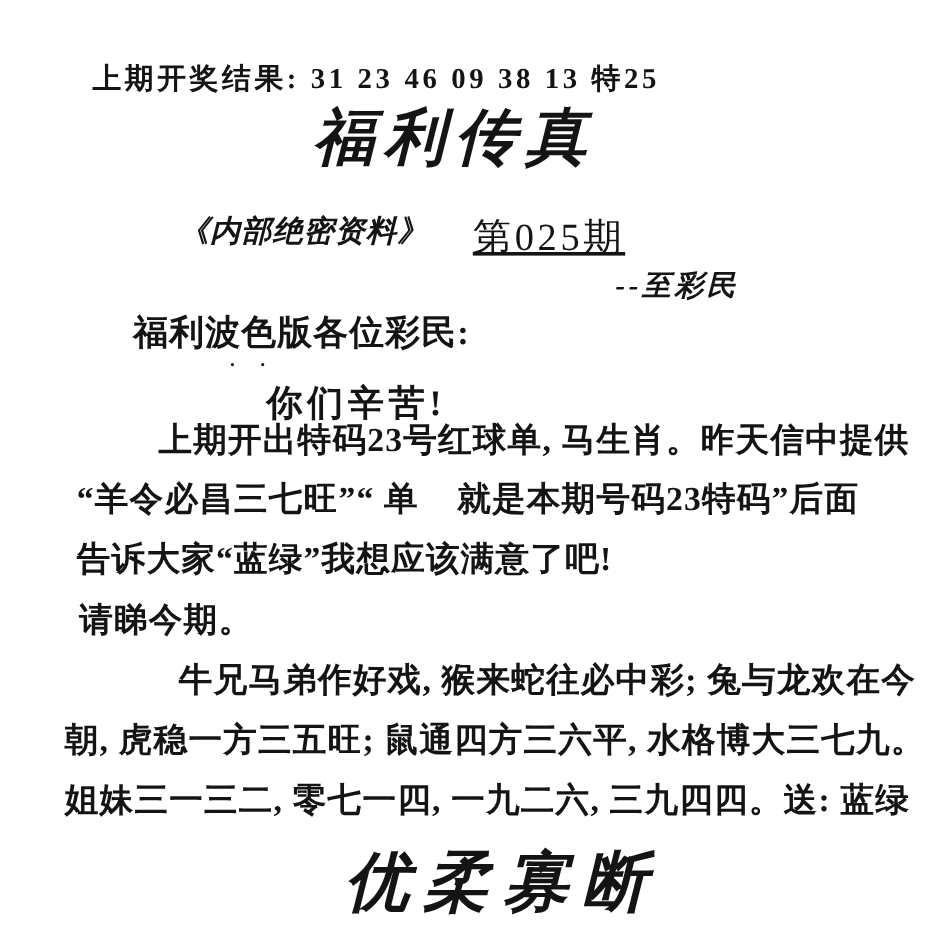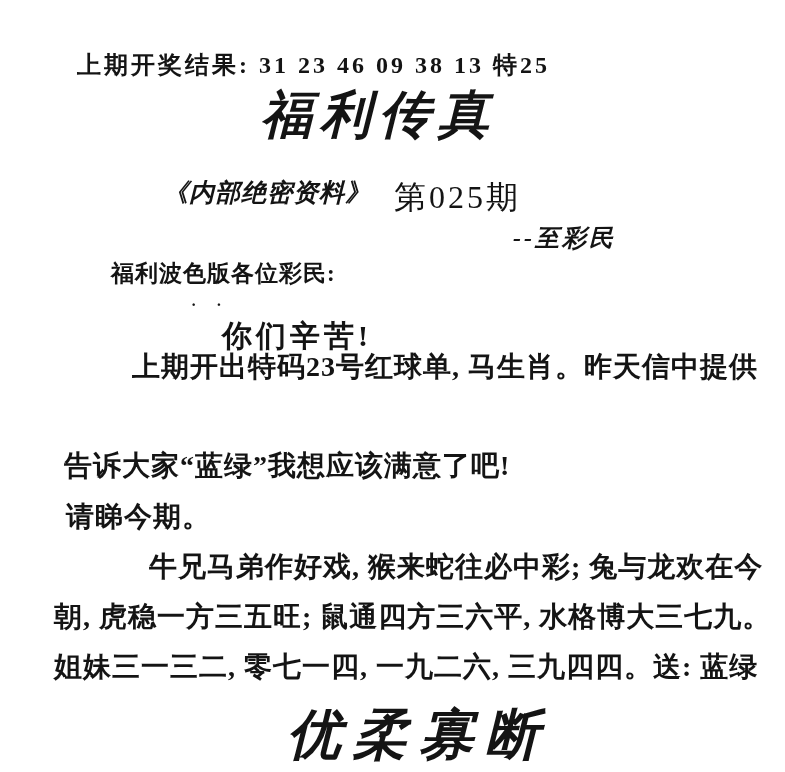--- a/index.html
+++ b/index.html
@@ -22,42 +22,43 @@
     font-weight: 600;
   }
   .doc-title {
     left: 222px; top: 42px;
     font-size: 51px;
     font-weight: bold;
     font-style: italic;
     letter-spacing: 8px;
   }
   .secret-label {
-    left: 124px; top: 137px;
+    left: 110px; top: 137px;
     font-size: 25px;
     font-weight: bold;
     font-style: italic;
     letter-spacing: 1px;
   }
   .issue-number {
     left: 355px; top: 137px;
     font-size: 32px;
     letter-spacing: 3px;
+    text-decoration: underline;
   }
   .dedication {
     left: 474px; top: 183px;
     font-size: 24px;
     font-weight: bold;
     font-style: italic;
     letter-spacing: 3px;
     text-align: center;
   }
   .addressee {
     left: 72px; top: 219px;
-    font-size: 23px;
+    font-size: 29px;
     font-weight: 600;
     letter-spacing: 1px;
   }
   .greeting-dots {
     left: 152px; top: 257px;
     font-size: 16px;
     letter-spacing: 8px;
     font-weight: bold;
   }
   .greeting {
@@ -103,20 +104,21 @@
   <div class="abs dedication">--至彩民</div>
 
   <div class="abs addressee">福利波色版各位彩民:</div>
 
   <div class="abs greeting-dots">· ·</div>
 
   <div class="abs greeting">你们辛苦!</div>
 
   <div class="abs body-line bl-0">上期开出特码23号红球单, 马生肖。昨天信中提供</div>
 
+  <div class="abs body-line bl-1">“羊令必昌三七旺”“ 单    就是本期号码23特码”后面</div>
 
   <div class="abs body-line bl-2">告诉大家“蓝绿”我想应该满意了吧!</div>
 
   <div class="abs body-line bl-3">请睇今期。</div>
 
   <div class="abs body-line bl-4">牛兄马弟作好戏, 猴来蛇往必中彩; 兔与龙欢在今</div>
 
   <div class="abs body-line bl-6">姐妹三一三二, 零七一四, 一九二六, 三九四四。送: 蓝绿</div>
 
   <div class="abs body-line bl-5">朝, 虎稳一方三五旺; 鼠通四方三六平, 水格博大三七九。</div>

